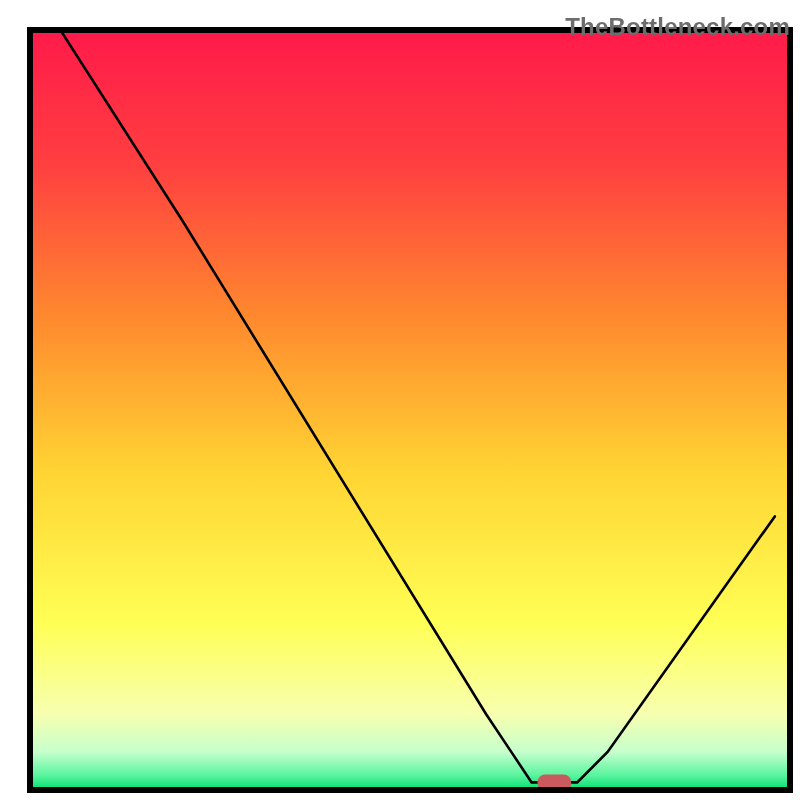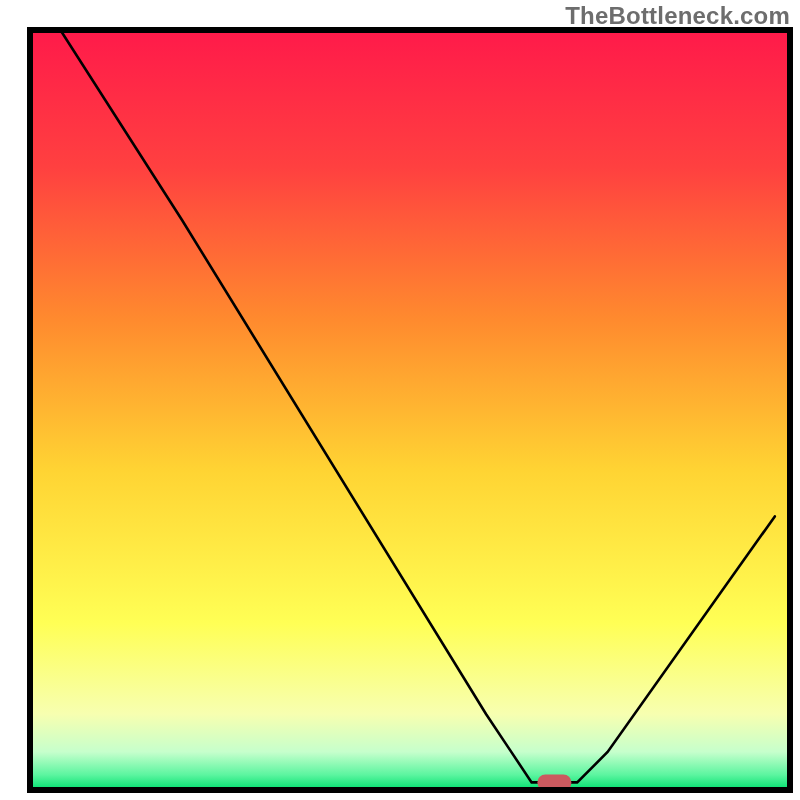--- a/index.html
+++ b/index.html
@@ -10,21 +10,21 @@
     background: #ffffff;
     font-family: Arial, Helvetica, sans-serif;
   }
   .chart-wrap {
     position: relative;
     width: 800px;
     height: 800px;
   }
   .watermark {
     position: absolute;
-    top: 2px;
+    top: 13px;
     right: 10px;
     font-size: 24px;
     font-weight: 600;
     color: #6d6d6d;
     letter-spacing: 0.2px;
   }
   svg.chart {
     display: block;
     width: 800px;
     height: 800px;

